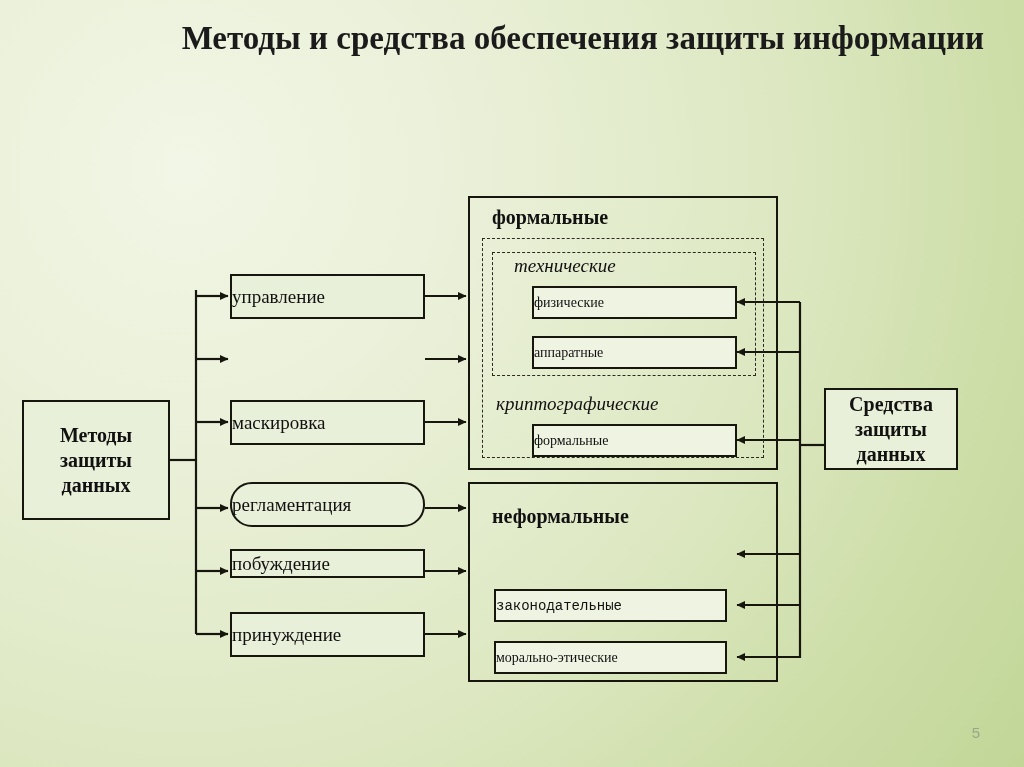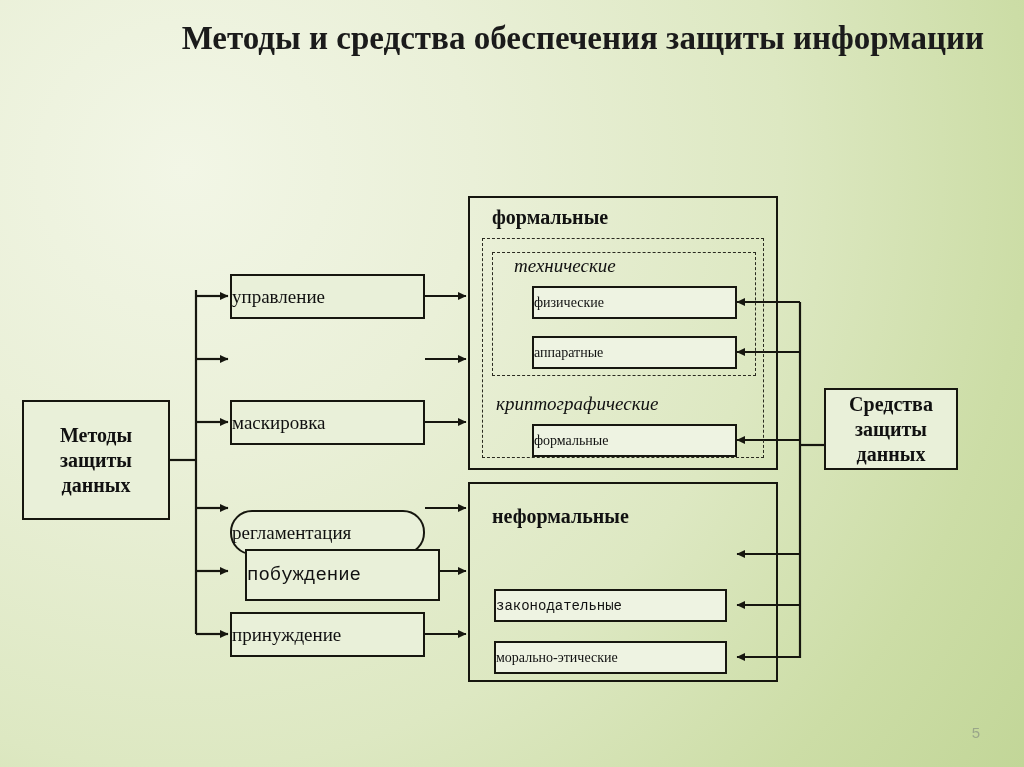--- a/index.html
+++ b/index.html
@@ -153,24 +153,24 @@
   <div class="box root-box" style="left:824px; top:388px; width:134px; height:82px;">
     <span>Средства защиты данных</span>
   </div>
 
   <div class="box method-box" style="left:230px; top:274px; width:195px; height:45px;">
     <span>управление</span>
   </div>
   <div class="box method-box" style="left:230px; top:400px; width:195px; height:45px;">
     <span>маскировка</span>
   </div>
-  <div class="box method-box" style="left:230px; top:510px; width:195px; height:45px;border-radius:22px;">
+  <div class="box method-box" style="left:230px; top:482px; width:195px; height:45px;border-radius:22px;">
     <span>регламентация</span>
   </div>
-  <div class="box method-box" style="left:245px; top:549px; width:195px; height:52px;font-family:Liberation Mono, monospace;">
+  <div class="box method-box" style="left:230px; top:549px; width:195px; height:29px;">
     <span>побуждение</span>
   </div>
   <div class="box method-box" style="left:230px; top:612px; width:195px; height:45px;">
     <span>принуждение</span>
   </div>
 
   <div class="box group-box" style="left:468px; top:196px; width:310px; height:274px;"></div>
   <div class="group-title" style="left:486px; top:206px;">формальные</div>
   <div class="dashed" style="left:482px; top:238px; width:282px; height:220px;"></div>
   <div class="dashed" style="left:492px; top:252px; width:264px; height:124px;"></div>

